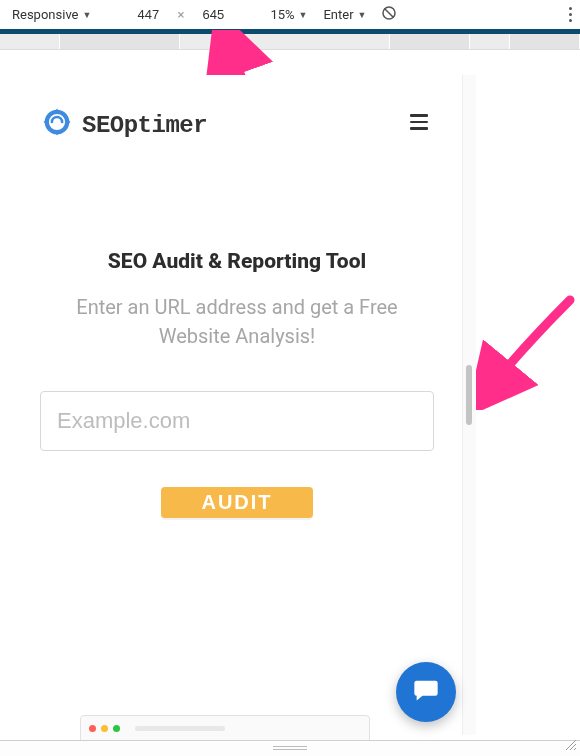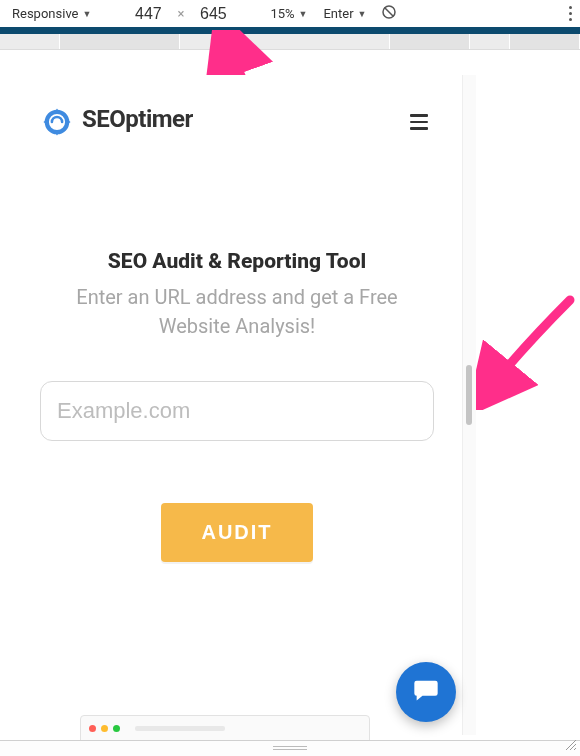--- a/index.html
+++ b/index.html
@@ -1,38 +1,38 @@
 <!DOCTYPE html>
 <html><head>
 <meta charset="utf-8">
 <style>
   * { box-sizing: border-box; margin: 0; padding: 0; }
   html, body { width: 580px; height: 756px; font-family: -apple-system, BlinkMacSystemFont, "Segoe UI", Roboto, sans-serif; background:#fff; overflow:hidden; }
 
   
   .toolbar {
     height: 34px;
-    border-bottom: 7px solid #0c4a6e;
+    border-bottom: 5px solid #0c4a6e;
     display:flex;
     align-items:center;
     font-size:13px;
     color:#333;
     padding: 0 8px;
     gap:6px;
     position:relative;
   }
   .tb-group { display:flex; align-items:center; gap:4px; }
   .tb-select {
     display:flex; align-items:center; gap:4px;
     padding:2px 4px; cursor:pointer;
   }
   .tb-select .tri { font-size:9px; color:#555; }
   .tb-dim-input {
     width:46px; height:20px; border:none; background:transparent;
-    text-align:center; font-size:16px; color:#333;
+    text-align:center; font-size:13px; color:#333;
   }
   .tb-x { color:#999; font-size:13px; padding:0 2px; }
   .rotate-icon { display:inline-block; }
   .tb-more {
     margin-left:auto;
   }
   .dots { display:flex; flex-direction:column; gap:3px; align-items:center; }
   .dots span { width:3px; height:3px; border-radius:50%; background:#555; display:block; }
 
   
@@ -88,21 +88,21 @@
     padding: 20px 28px;
     height:100%;
   }
   .page-header {
     display:flex;
     align-items:center;
     justify-content:space-between;
     padding: 10px 0 0 0;
   }
   .logo {
-    display:flex; align-items:flex-start; gap:8px;
+    display:flex; align-items:flex-end; gap:8px;font-family:Liberation Mono, monospace;
   }
   .logo-icon {
     width:34px; height:34px;
   }
   .logo-text {
     font-size:24px; font-weight:700; color:#333;
     letter-spacing:-0.5px;
   }
   .hamburger {
     display:flex; flex-direction:column; gap:4px;
@@ -116,50 +116,50 @@
   .hero {
     margin-top: 110px;
     text-align:center;
   }
   .hero h1 {
     font-size:21px;
     font-weight:800;
     color:#2d2d2d;
   }
   .hero p {
-    margin-top:10px;
+    margin-top:20px;
     font-size:20px;
     color:#a6a6a6;
     line-height:1.45;
     font-weight:400;
     padding:0 8px;
   }
   .url-input {
     margin-top:40px;
     width:100%;
     height:60px;
     border:1px solid #d8d8d8;
-    border-radius:12px;
+    border-radius:4px;
     font-size:22px;
     color:#999;
     padding:0 16px;
     outline:none;
   }
   .url-input::placeholder { color:#bdbdbd; }
   .audit-btn {
-    margin-top:62px;
+    margin-top:36px;
     display:inline-block;
     background:#f6b94a;
     color:#fff;
     font-size:20px;
     font-weight:700;
     letter-spacing:2px;
     border:none;
     border-radius:4px;
-    padding:18px 40px;
+    padding:4px 40px;
     cursor:pointer;
     box-shadow:0 2px 0 rgba(0,0,0,0.05);
   }
 
   .browser-preview {
     position:absolute;
     left:68px;
     bottom:-6px;
     width:290px;
     height:26px;

